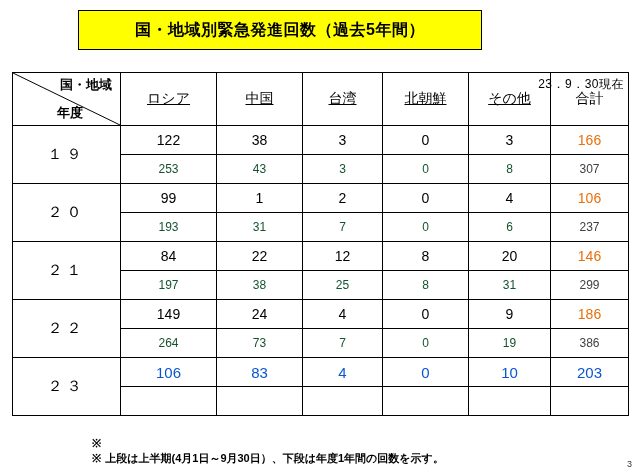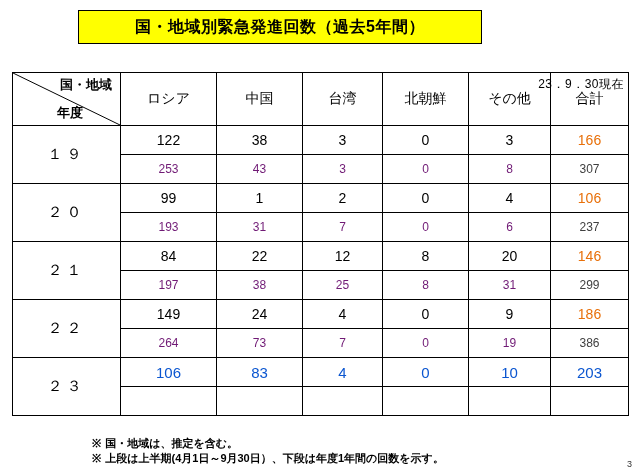--- a/index.html
+++ b/index.html
@@ -15,21 +15,21 @@
     position: relative;
     overflow: hidden;
   }
 
   
   .title-wrap {
     position: absolute;
     left: 78px;
     top: 10px;
     width: 404px;
-    height: 34px;
+    height: 40px;
   }
   .title-box {
     width: 100%;
     height: 100%;
     background: #ffff00;
     border: 1px solid #000000;
     box-sizing: border-box;
     display: flex;
     align-items: center;
     justify-content: center;
@@ -94,38 +94,39 @@
     left: 8px;
     font-size: 13px;
     font-weight: bold;
     margin-left: 36px;
   }
 
   .hdr {
     height: 52px;
     font-size: 14px;
     font-weight: bold;
+    text-decoration: underline;
   }
   .hdr-total { font-size: 14px; font-weight: bold; }
 
   .yr {
     height: 56px;
     font-size: 15px;
     font-weight: bold;
     letter-spacing: 4px;
   }
   .upper {
     height: 28px;
     font-size: 14px;
     font-weight: bold;
   }
   .lower {
     height: 28px;
     font-size: 12px;
-    color: #701a75;
+    color: #14532d;
     font-weight: normal;
   }
   .total-upper {
     height: 28px;
     font-size: 14px;
     font-weight: bold;
     color: #e8700a;
     margin-left: 24px;
   }
   .total-lower {
@@ -293,21 +294,20 @@
         <td class="total-lower"></td>
       </tr>
 
     </tbody>
   </table>
 </div>
 
 <div class="notes">
   <div class="n-row">
     <span class="mark">※</span>
-    <span>国・地域は、推定を含む。</span>
   </div>
   <div class="n-row">
     <span class="mark">※</span>
     <span>上段は上半期(4月1日～9月30日）、下段は年度1年間の回数を示す。</span>
   </div>
 </div>
 
 <div class="page-num">3</div>
 
 </body></html>

